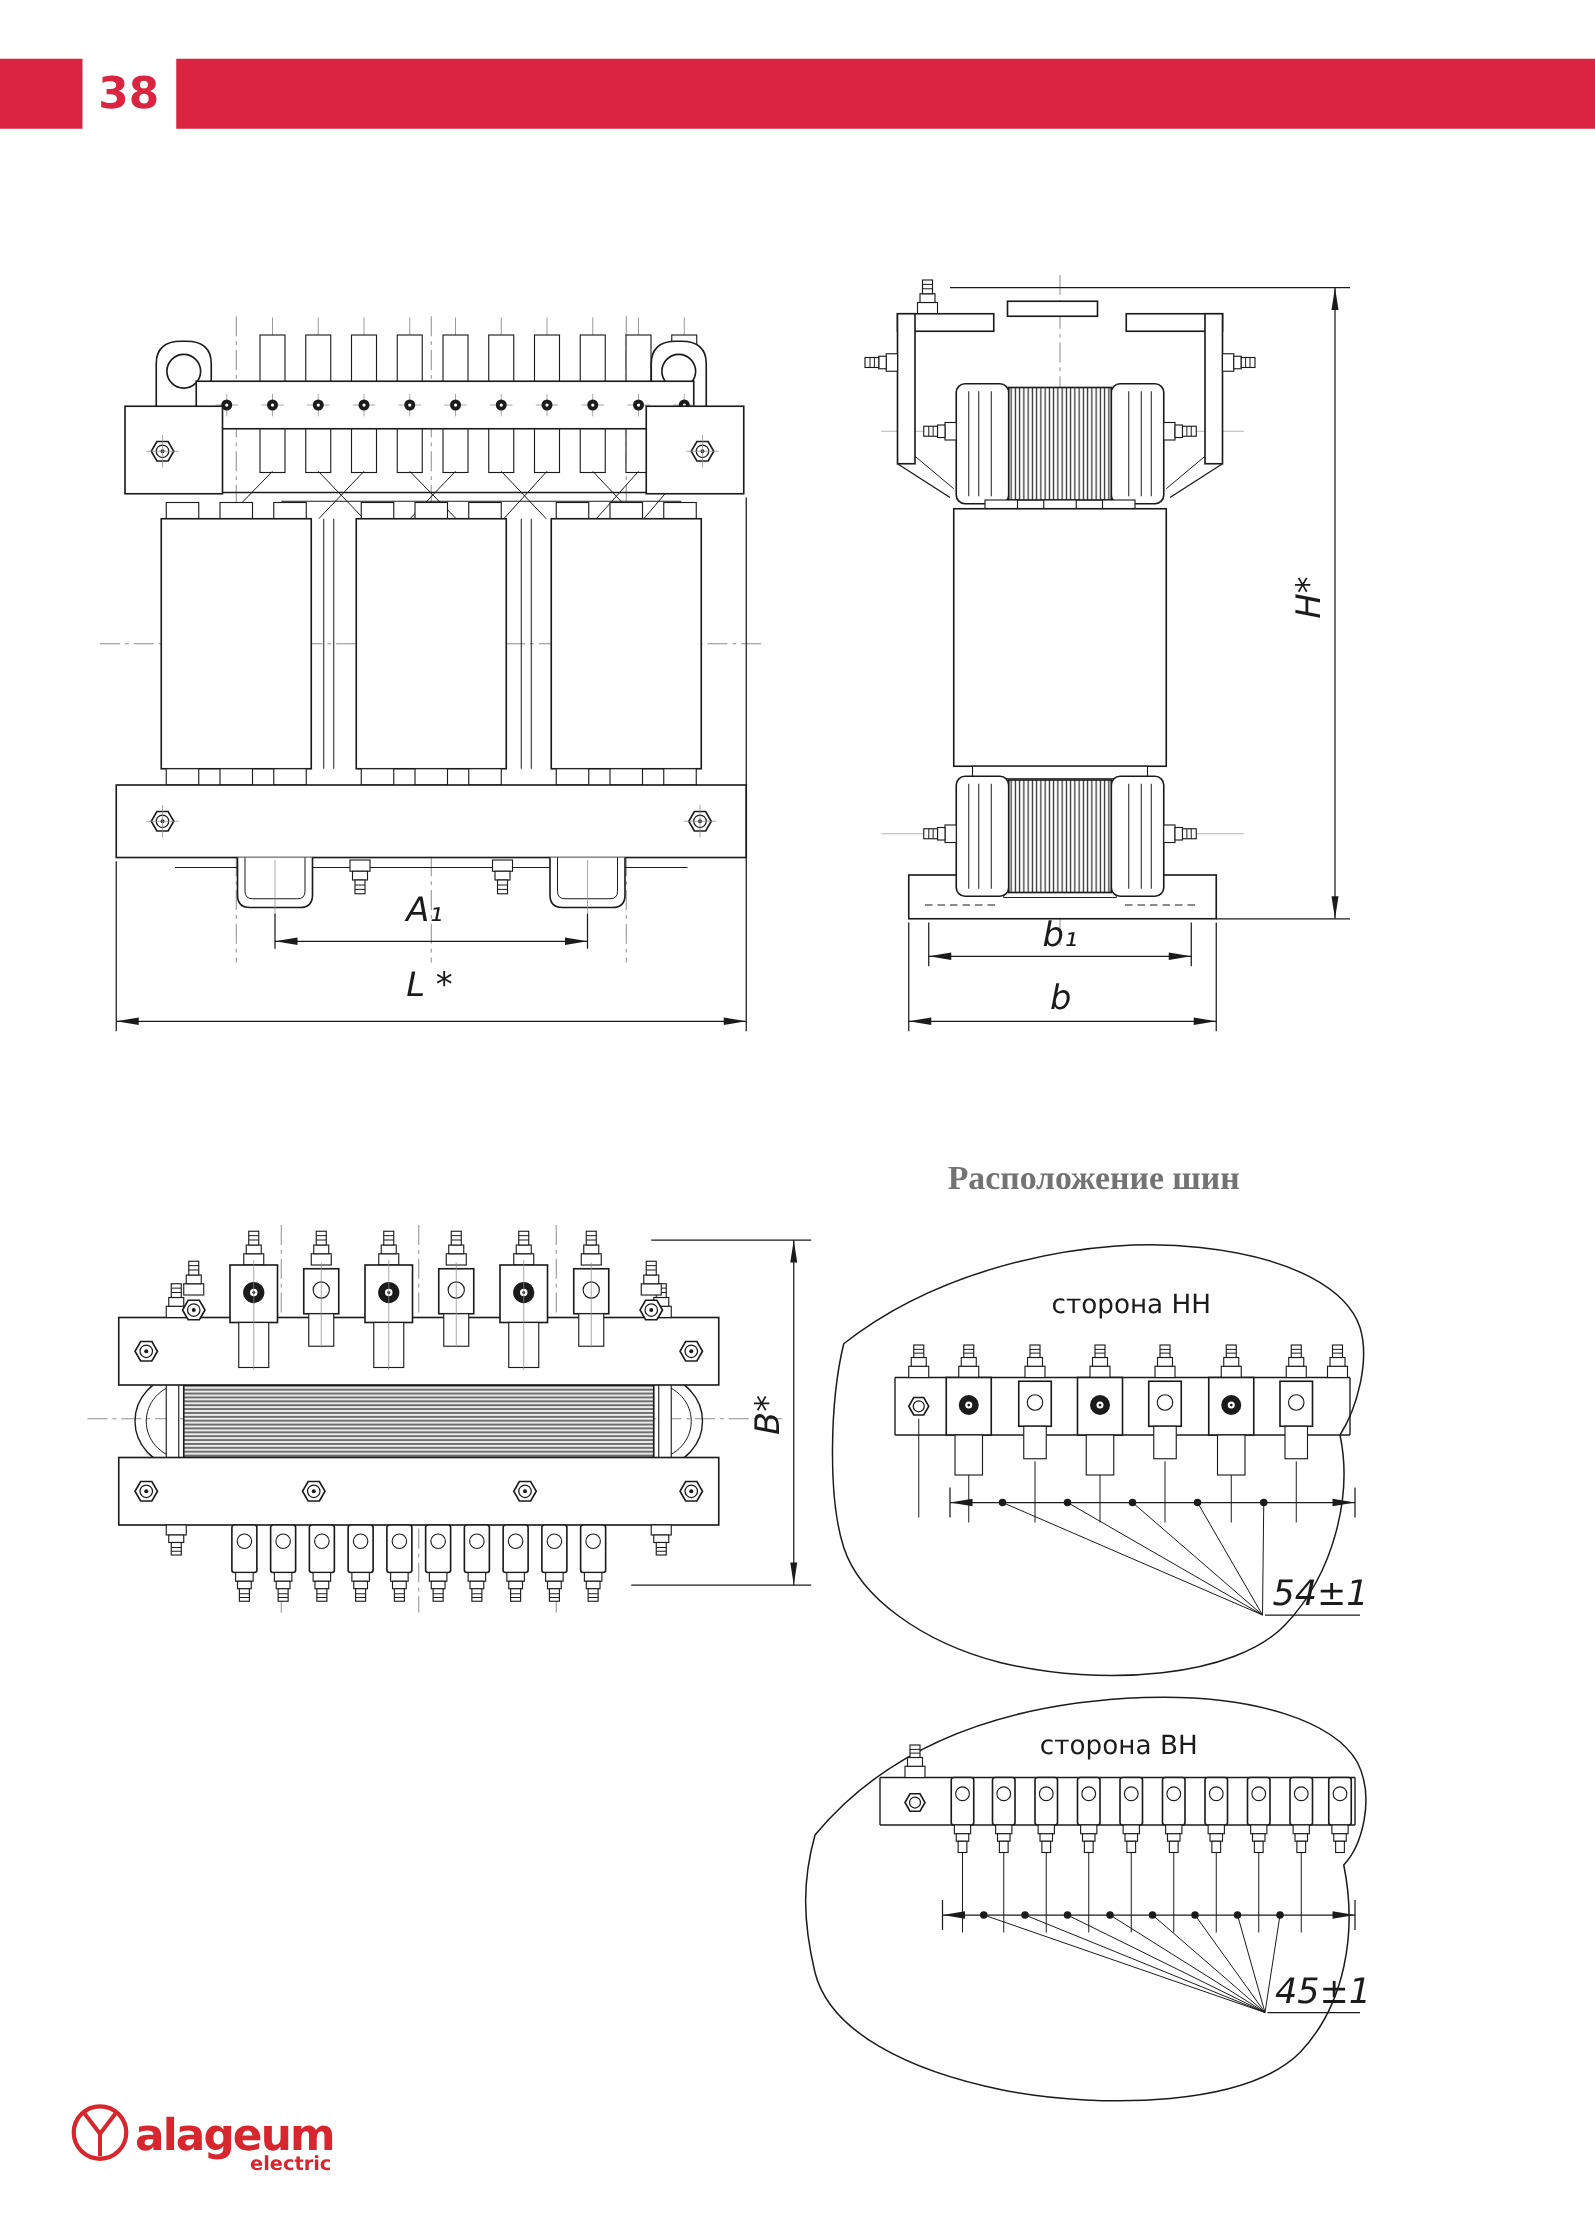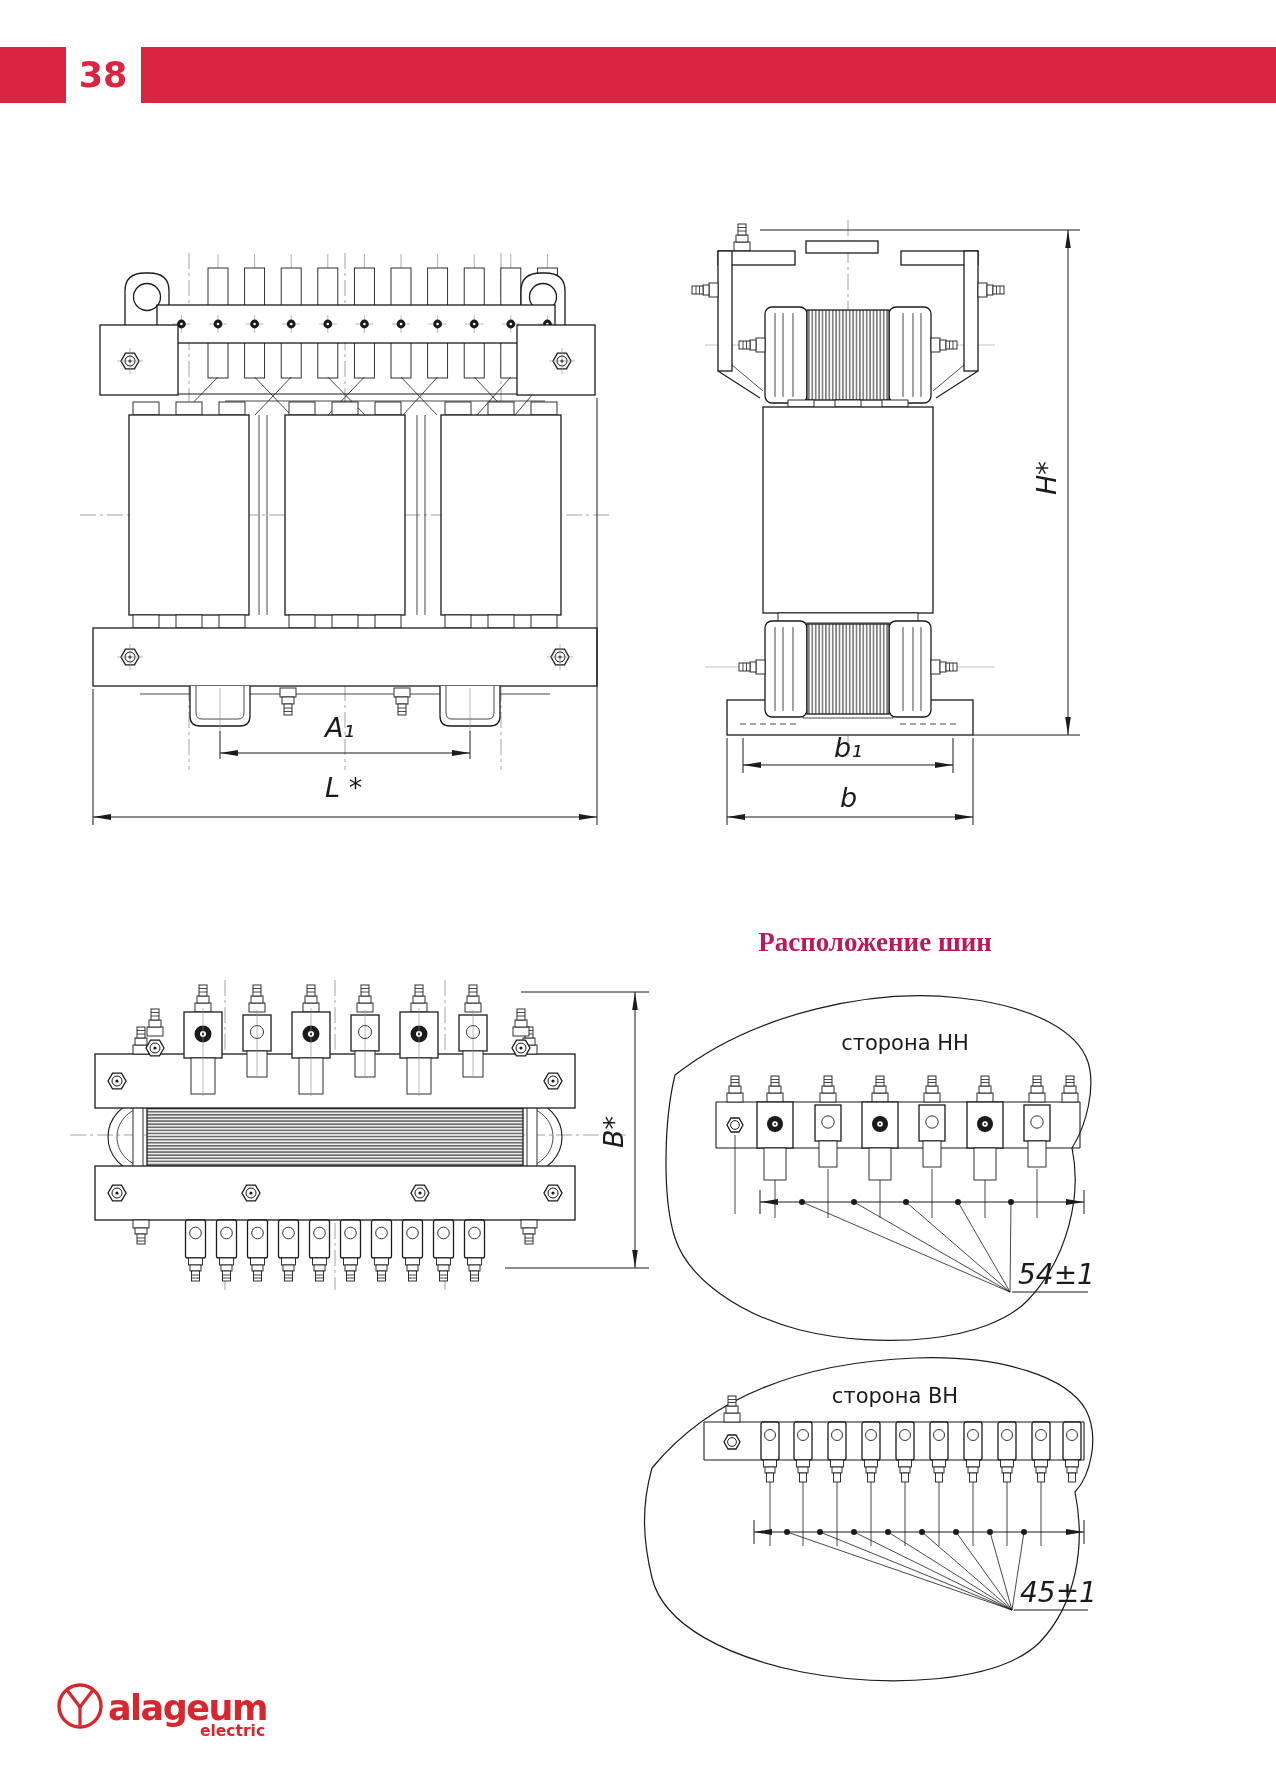--- a/index.html
+++ b/index.html
@@ -7,21 +7,21 @@
         font-family:"Liberation Sans",sans-serif;padding-left:39px;}
   .abs{position:absolute;}
   
   .corner-block{left:0;top:47px;width:66px;height:56px;background:#da2440;}
   .page-num{left:66px;top:50px;width:74px;height:50px;color:#da2440;
             font-family:"DejaVu Sans",sans-serif;font-size:35px;font-weight:bold;
             text-align:center;line-height:50px;}
   .banner{left:141px;top:47px;width:1135px;height:56px;background:#da2440;}
   
   svg.draw{position:absolute;overflow:visible;}
-  .bus-title{left:675px;top:926px;width:400px;text-align:center;color:#be185d;
+  .bus-title{left:675px;top:926px;width:400px;text-align:center;color:#737373;
              font-family:"Liberation Serif",serif;font-weight:bold;font-size:27px;line-height:33px;}
   text.dim{font-family:"DejaVu Sans",sans-serif;font-style:italic;font-size:27px;fill:#1b1b1b;}
   text.dim-sm{font-family:"DejaVu Sans",sans-serif;font-style:italic;font-size:28px;fill:#1b1b1b;}
   text.zone{font-family:"DejaVu Sans",sans-serif;font-size:21px;fill:#1b1b1b;}
   .ol{fill:#fff;stroke:#1b1b1b;stroke-width:1.3;}
   .ol2{fill:#fff;stroke:#1b1b1b;stroke-width:.9;}
   .ln{stroke:#1b1b1b;stroke-width:1.1;fill:none;}
   .ln2{stroke:#1b1b1b;stroke-width:.8;fill:none;}
   .cl{stroke:#8c8c8c;stroke-width:.8;fill:none;stroke-dasharray:16 4 3 4;}
   .dimln{stroke:#1b1b1b;stroke-width:1;fill:none;}

